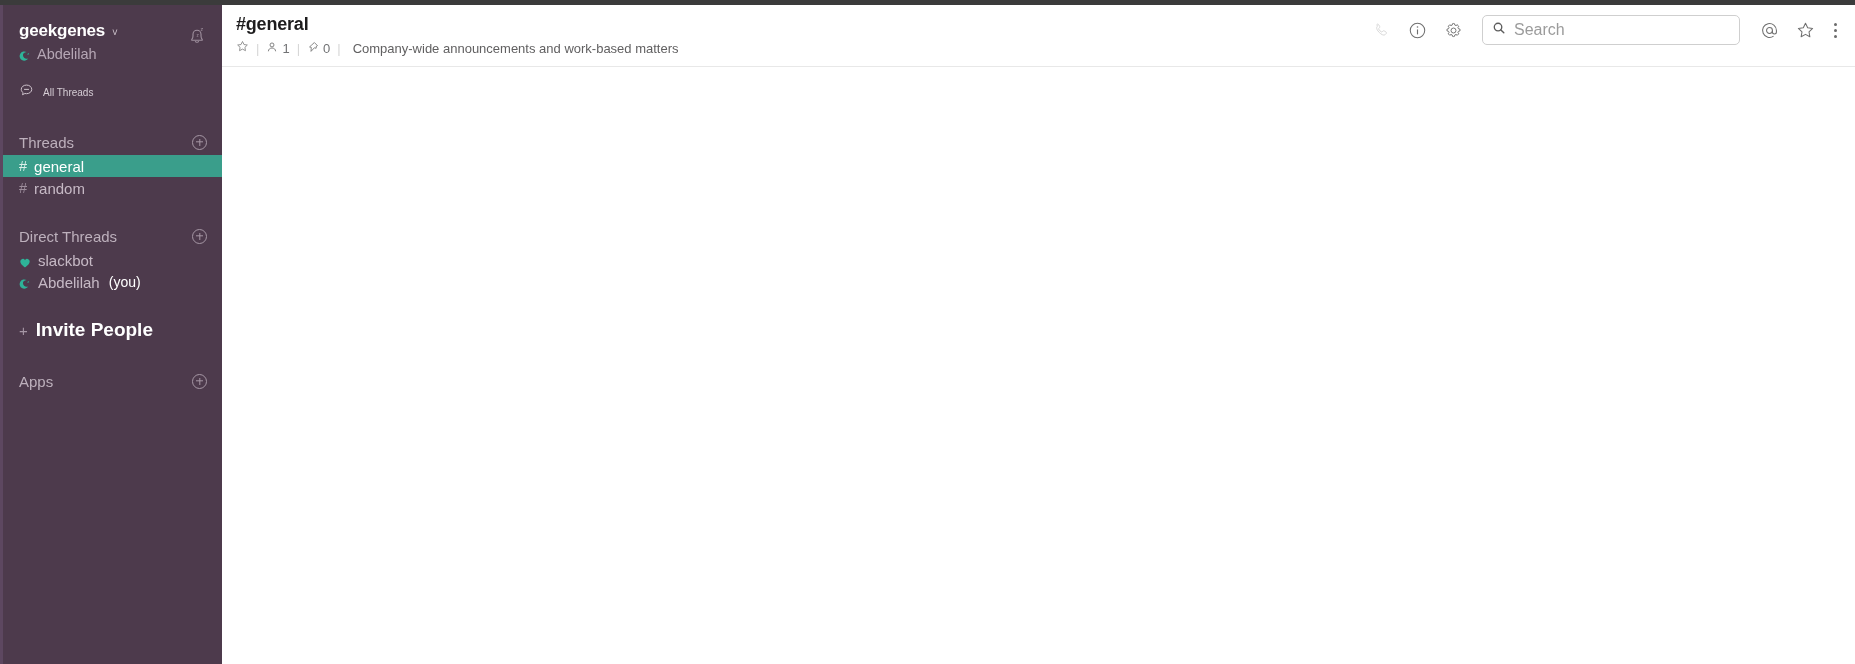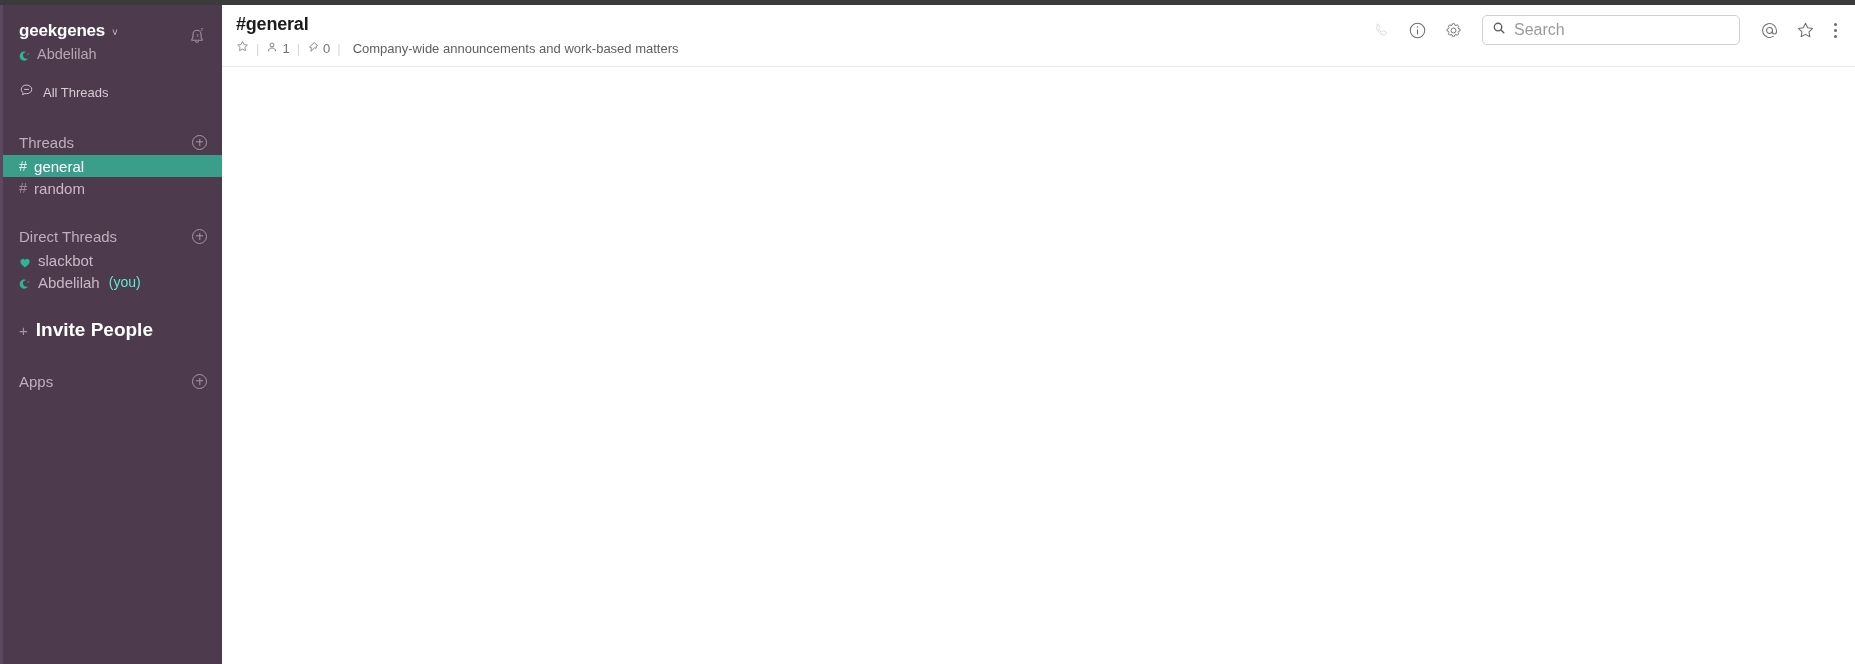--- a/index.html
+++ b/index.html
@@ -99,21 +99,21 @@
     height: 26px;
     padding: 0 14px 0 16px;
     color: #cfc4cd;
     font-size: 15px;
   }
   .all-threads {
     margin-top: 10px;
   }
   .all-threads .label {
     color: #d6cdd5;
-    font-size: 13px;
+    font-size: 10px;
   }
 
   .section {
     margin-top: 24px;
   }
   .section-head {
     display: flex;
     align-items: center;
     justify-content: space-between;
     height: 26px;
@@ -175,21 +175,21 @@
     color: #c6b9c5;
     font-size: 15px;
   }
   .dot-heart {
     width: 12px; height: 12px;
     flex: 0 0 12px;
     position: relative;
     top: 1px;
   }
   .you-tag {
-    color: #5eead4;
+    color: #ffffff;
     font-size: 14px;
     margin-left: 2px;
   }
 
   .invite-row {
     display: flex;
     align-items: center;
     gap: 8px;
     padding: 0 14px 0 16px;
     height: 22px;

